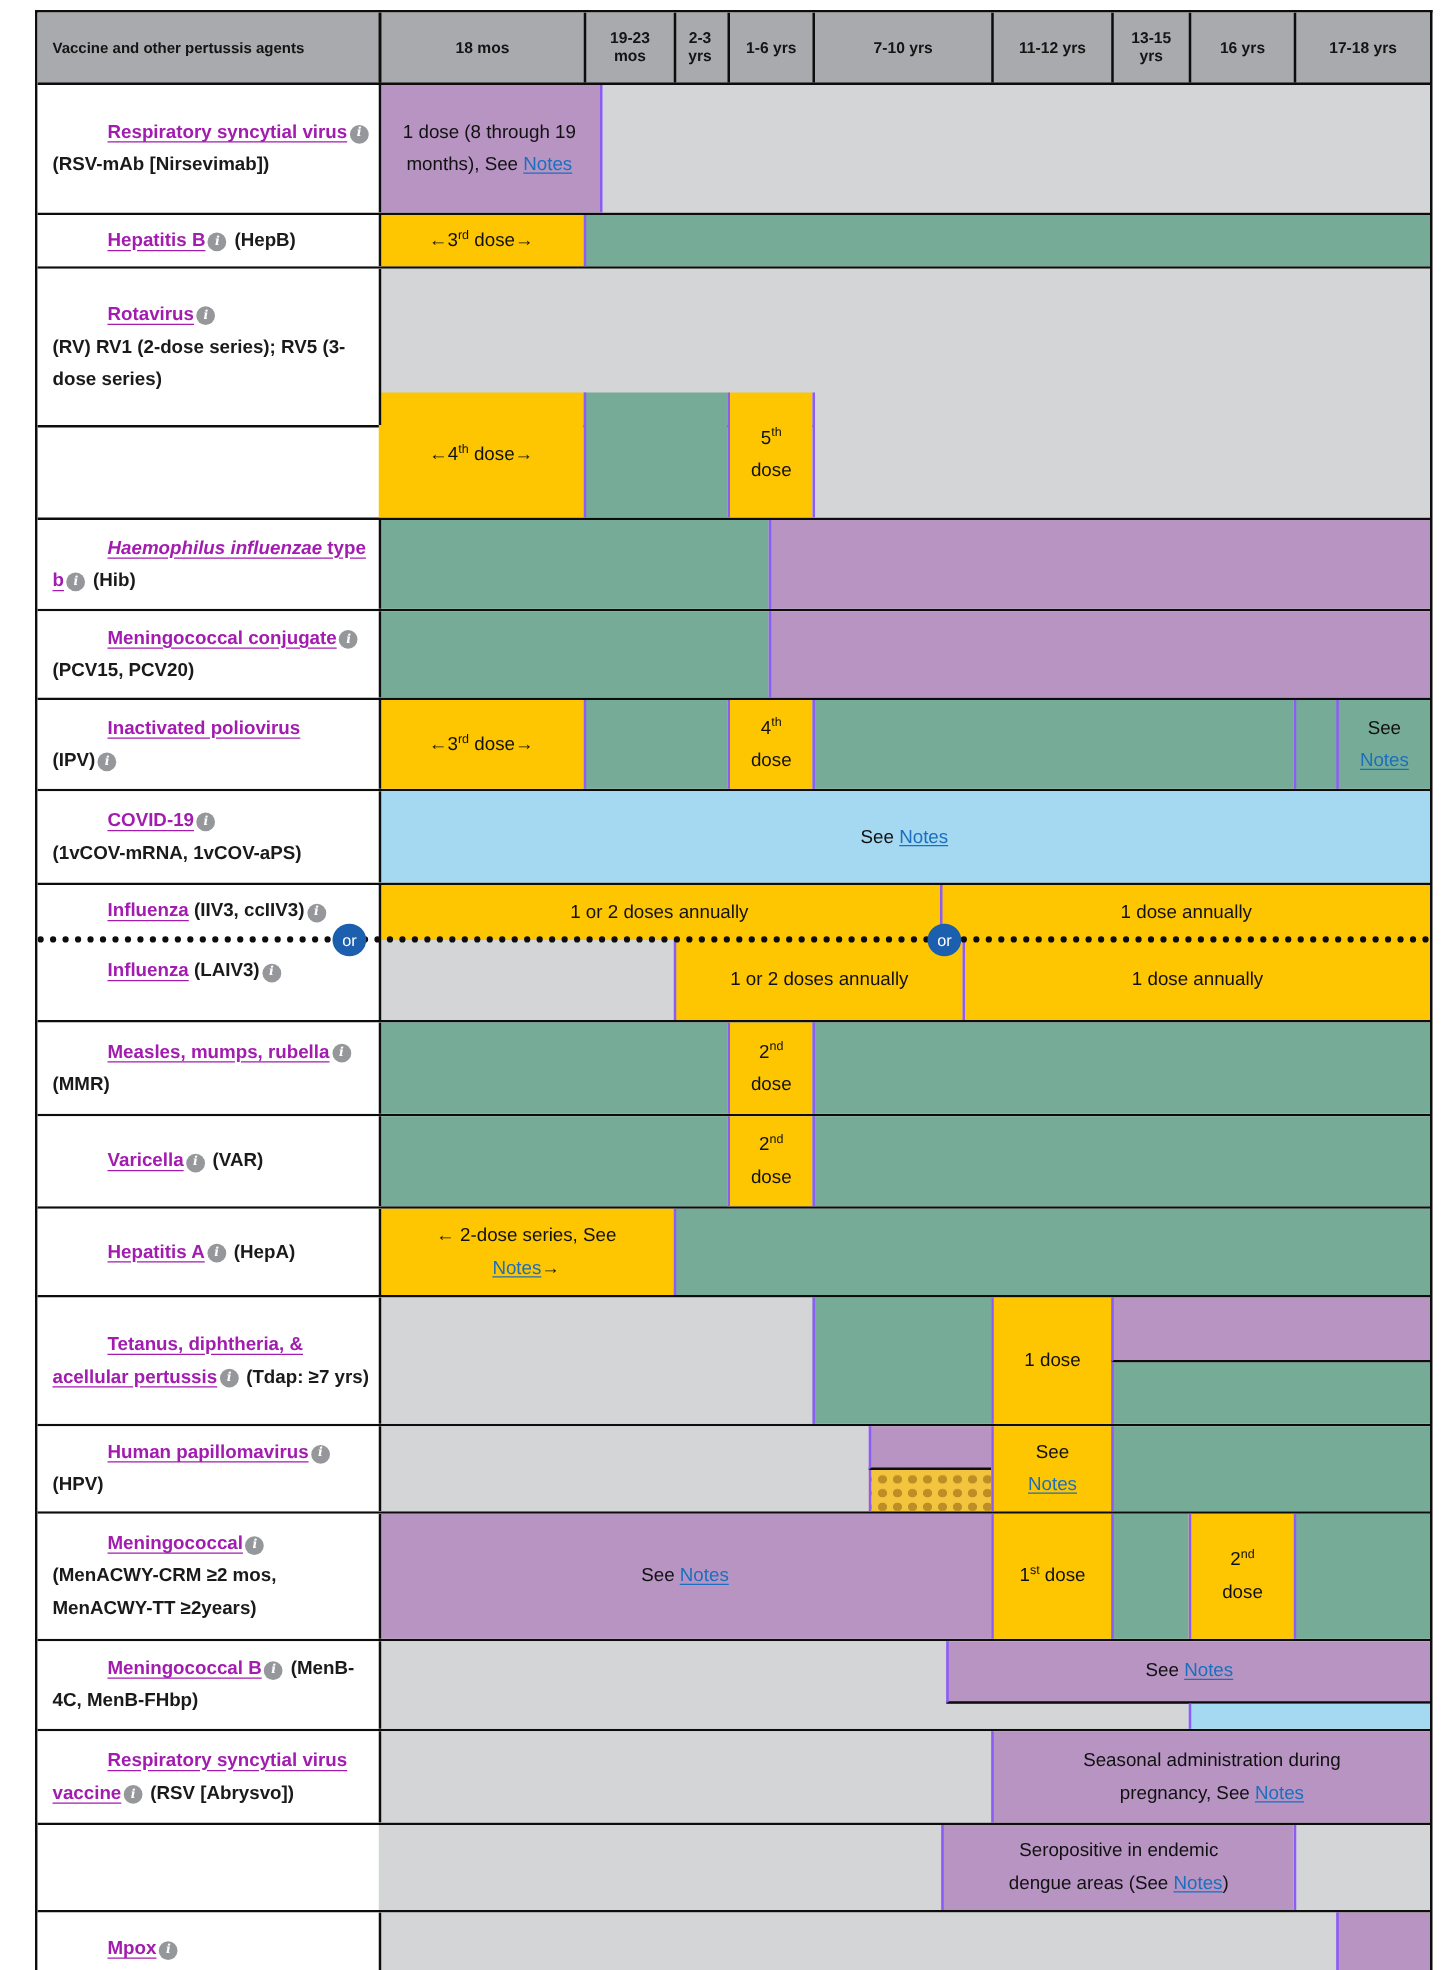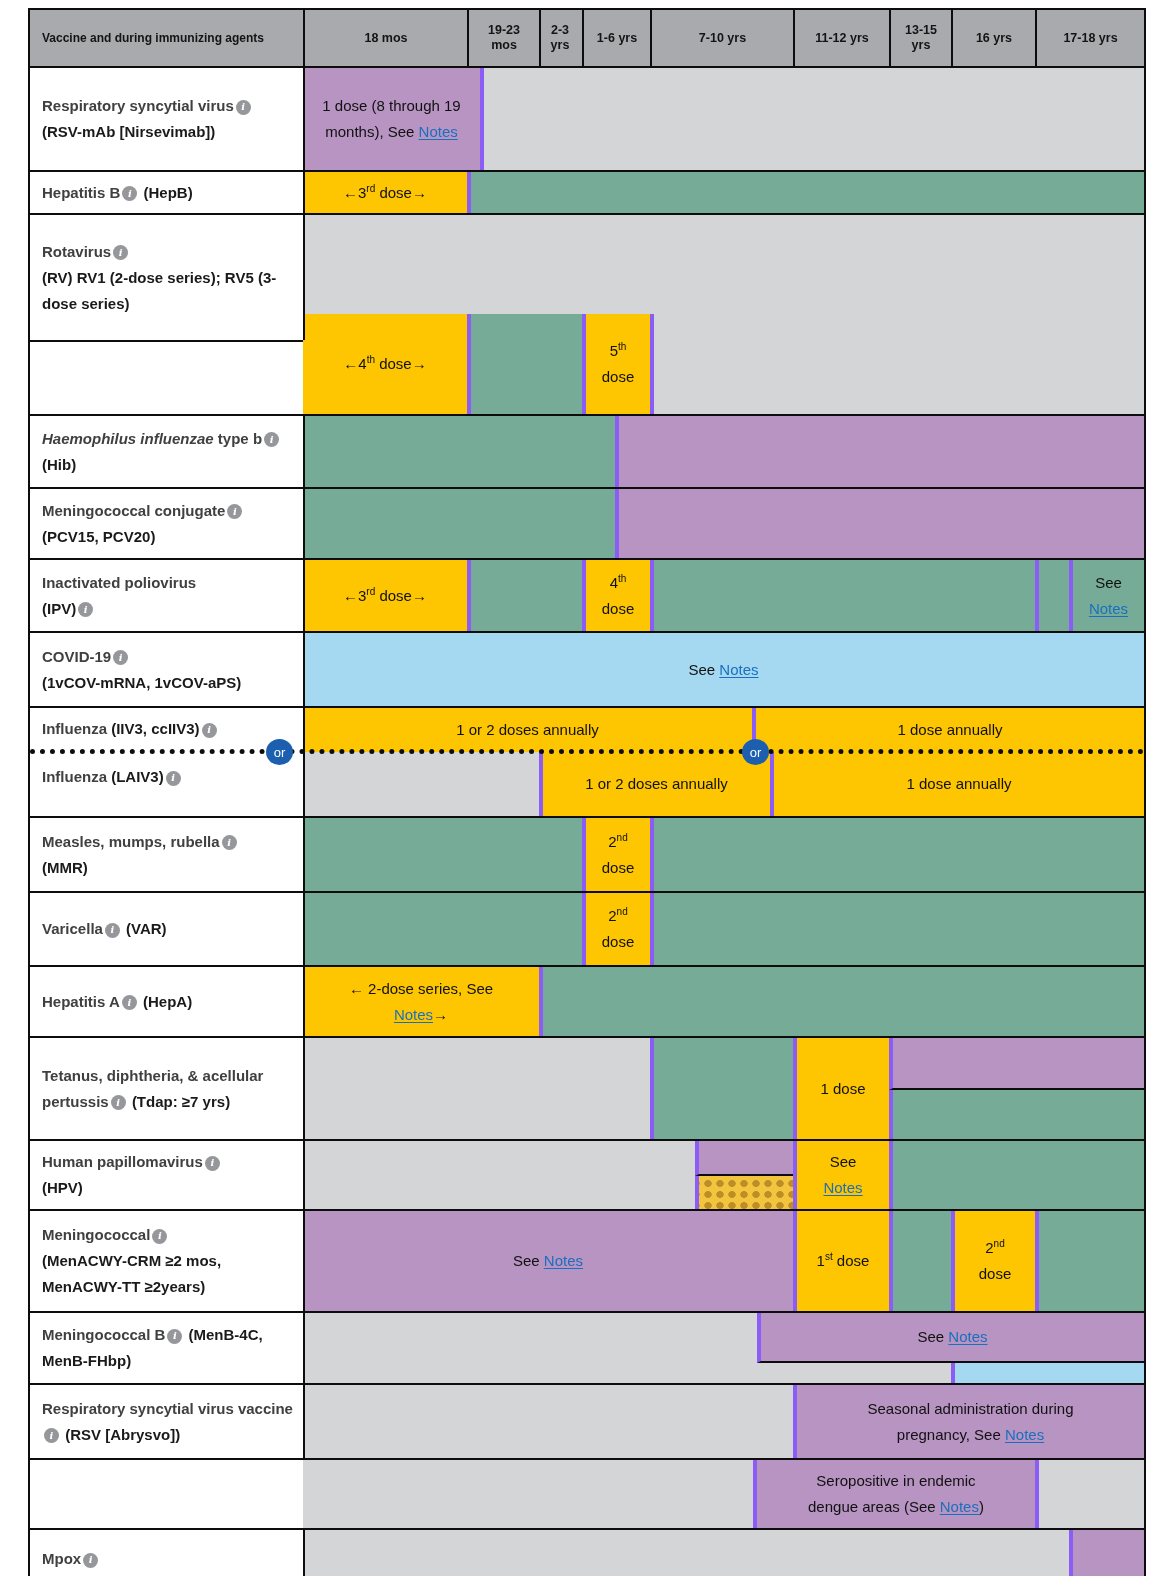--- a/index.html
+++ b/index.html
@@ -5,32 +5,32 @@
   html,body{margin:0;padding:0;background:#fff;}
   .page{position:relative;width:1158px;height:1576px;background:#fff;overflow:hidden;
         font-family:"Liberation Sans",sans-serif;color:#1a1a1a;}
   .tbl{position:absolute;left:28px;top:8px;width:1118px;height:1568px;box-sizing:border-box;
        border:2px solid #0d0d0d;border-bottom:none;overflow:hidden;background:#fff;}
   .row{position:absolute;left:0;width:1114px;box-sizing:border-box;border-bottom:2px solid #0d0d0d;}
   .label{position:absolute;left:0;top:0;bottom:0;width:275px;box-sizing:border-box;
          border-right:2px solid #0d0d0d;background:#fff;display:flex;flex-direction:column;
          justify-content:center;padding:4px 6px 4px 12px;z-index:2;
          font-size:15px;font-weight:bold;line-height:26px;}
-  .vlink{color:#404040;text-underline-offset:3px;cursor:pointer;}
+  .vlink{color:#a21caf;text-decoration:underline;text-underline-offset:3px;cursor:pointer;margin-left:44px;}
   .nlink{color:#1B6FBE;text-decoration:underline;text-underline-offset:2px;cursor:pointer;}
   .inf{display:inline-flex;width:15px;height:15px;border-radius:50%;background:#95979A;
        color:#fff;font-size:10px;font-weight:bold;align-items:center;justify-content:center;
        vertical-align:1px;margin:0 2px;font-family:"DejaVu Serif",serif;font-style:italic;}
   .inf::before{content:"i";}
   .cell{position:absolute;top:0;bottom:0;box-sizing:border-box;display:flex;flex-direction:column;
         align-items:center;justify-content:center;text-align:center;font-size:15px;font-weight:500;
         line-height:26px;color:#111;padding:0 6px;z-index:1;}
   .y{background:#FEC601;} .g{background:#76AC97;} .p{background:#B794C2;}
   .gr{background:#D4D5D7;} .bu{background:#A5D9F2;}
-  .bl{border-left:4px solid #8b5cf6;} .bb{border-bottom:2px solid #0d0d0d;}
+  .bl{border-left:2px solid #8b5cf6;} .bb{border-bottom:2px solid #0d0d0d;}
   .check{background-color:#F3C53F;background-image:radial-gradient(#BC8E25 3.4px,transparent 4px);
          background-size:12px 11px;background-position:3px 2px;}
   sup{font-size:10px;line-height:0;}
   
   .hdr{background:#A8AAAD;}
   .hcell{position:absolute;top:0;bottom:0;box-sizing:border-box;border-left:2px solid #0d0d0d;
          display:flex;align-items:center;justify-content:center;text-align:center;
          font-size:12.5px;font-weight:bold;color:#141414;white-space:pre-line;line-height:15px;}
   .hlabel{position:absolute;left:0;top:0;bottom:0;width:275px;box-sizing:border-box;
           border-right:2px solid #0d0d0d;display:flex;align-items:center;
@@ -44,21 +44,21 @@
   .flulab{position:absolute;left:12px;right:4px;font-size:15px;font-weight:bold;line-height:22px;}
   .rest{color:#1a1a1a;}
 </style>
 </head>
 <body>
 
 <div class="page">
 <div class="tbl">
 
   <div class="row hdr" style="top:0;height:58px">
-    <div class="hlabel">Vaccine and during immunizing agents</div>
+    <div class="hlabel">Vaccine and other pertussis agents</div>
     <div class="hcell" style="left:273px;width:164px">18 mos</div>
     <div class="hcell" style="left:437px;width:72px">19-23
 mos</div>
     <div class="hcell" style="left:509px;width:40px">2-3
 yrs</div>
     <div class="hcell" style="left:552px;width:68px">1-6 yrs</div>
     <div class="hcell" style="left:620px;width:143px">7-10 yrs</div>
     <div class="hcell" style="left:763px;width:96px">11-12 yrs</div>
     <div class="hcell" style="left:859px;width:62px">13-15
 yrs</div>

